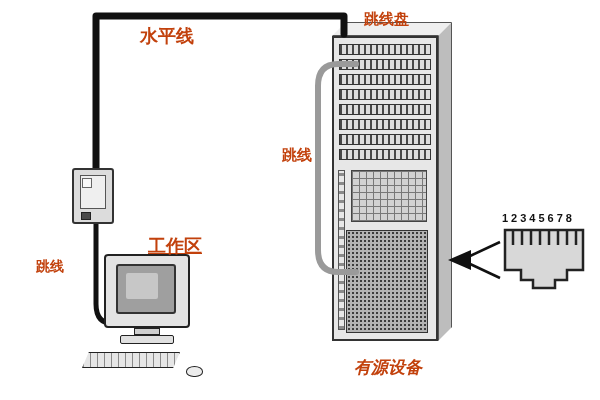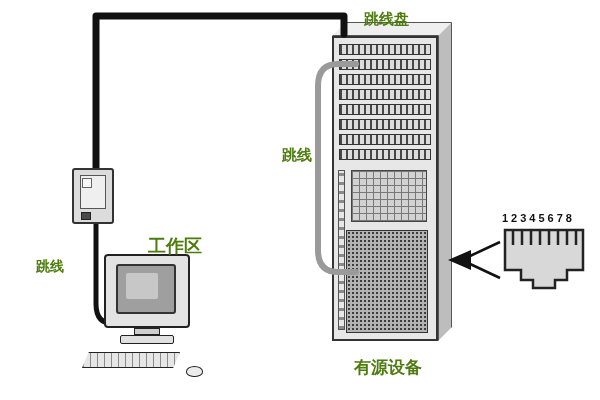--- a/index.html
+++ b/index.html
@@ -99,21 +99,21 @@
   .wires{position:absolute;left:0;top:0;z-index:2;pointer-events:none;}
   
   .rj45{position:absolute;left:502px;top:212px;width:84px;height:84px;z-index:3;}
   .rj45-digits{
     position:absolute;left:0;top:0;width:84px;text-align:left;
     font-size:11px;font-weight:bold;letter-spacing:3px;color:#111;white-space:nowrap;
   }
   .rj45 svg{position:absolute;left:0;top:16px;}
   
   .lbl{
-    position:absolute;z-index:4;color:#4d7c0f;font-weight:bold;white-space:nowrap;
+    position:absolute;z-index:4;color:#c2410c;font-weight:bold;white-space:nowrap;
   }
 </style>
 </head>
 <body>
 
 <div class="canvas">
 
   <div class="rack">
     <div class="rack-top"></div>
     <div class="rack-side"></div>
@@ -175,19 +175,20 @@
         <line x1="29" y1="2" x2="29" y2="17"></line>
         <line x1="38" y1="2" x2="38" y2="17"></line>
         <line x1="47" y1="2" x2="47" y2="17"></line>
         <line x1="56" y1="2" x2="56" y2="17"></line>
         <line x1="65" y1="2" x2="65" y2="17"></line>
         <line x1="74" y1="2" x2="74" y2="17"></line>
       </g>
     </svg>
   </div>
 
+  <div class="lbl" style="left:140px;top:24px;font-size:18px;">水平线</div>
   <div class="lbl" style="left:364px;top:10px;font-size:15px;">跳线盘</div>
   <div class="lbl" style="left:282px;top:146px;font-size:15px;">跳线</div>
-  <div class="lbl" style="left:354px;top:356px;font-size:17px;">有源设备</div>
+  <div class="lbl" style="left:354px;top:356px;font-size:17px;font-style:italic;">有源设备</div>
   <div class="lbl" style="left:36px;top:258px;font-size:14px;">跳线</div>
-  <div class="lbl" style="left:148px;top:234px;font-size:18px;">工作区</div>
+  <div class="lbl" style="left:148px;top:234px;font-size:18px;text-decoration:underline;">工作区</div>
 
 </div>
 
 </body></html>

